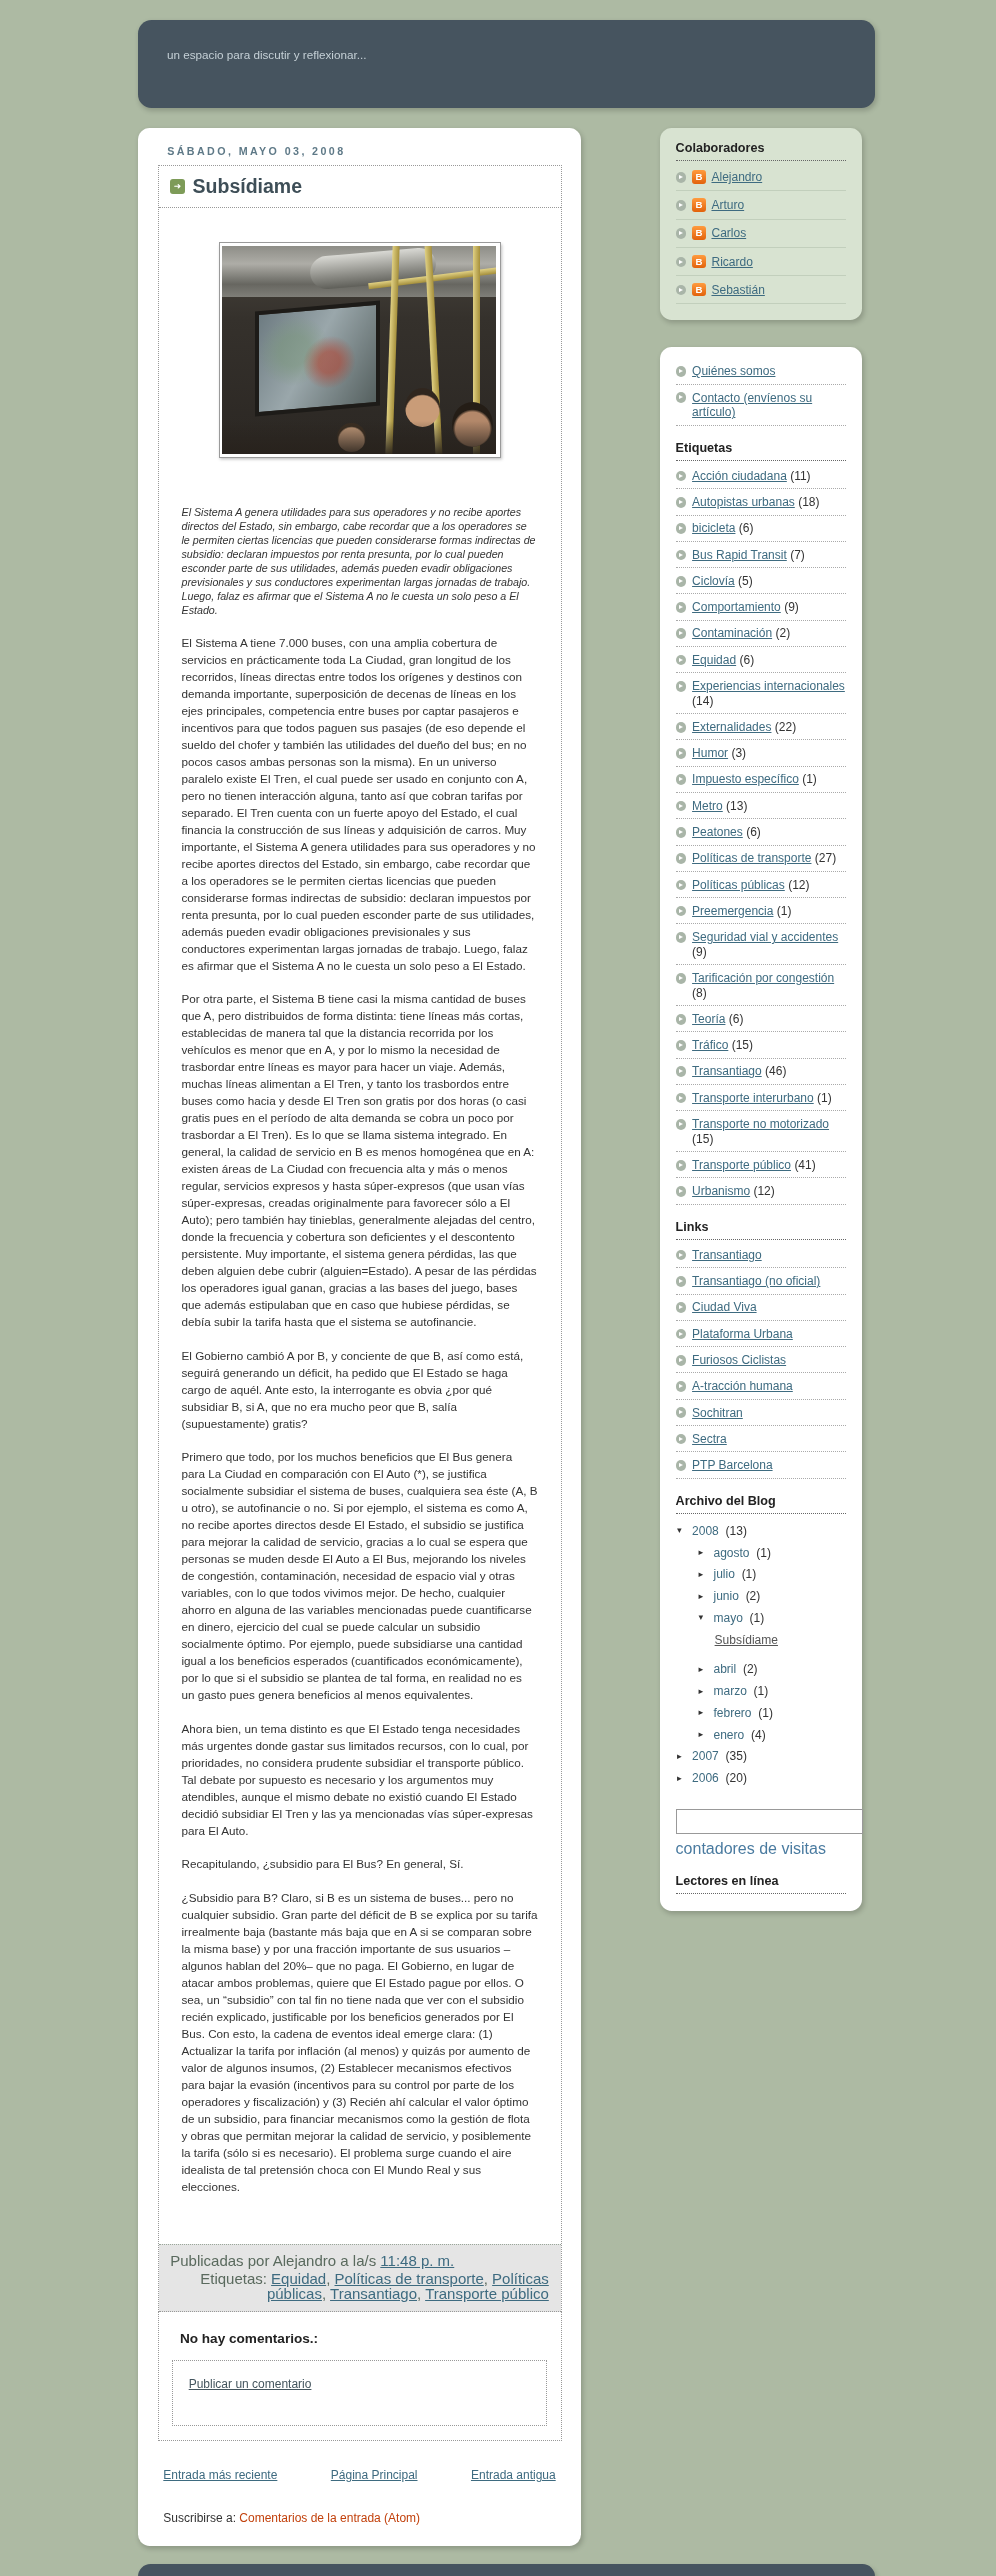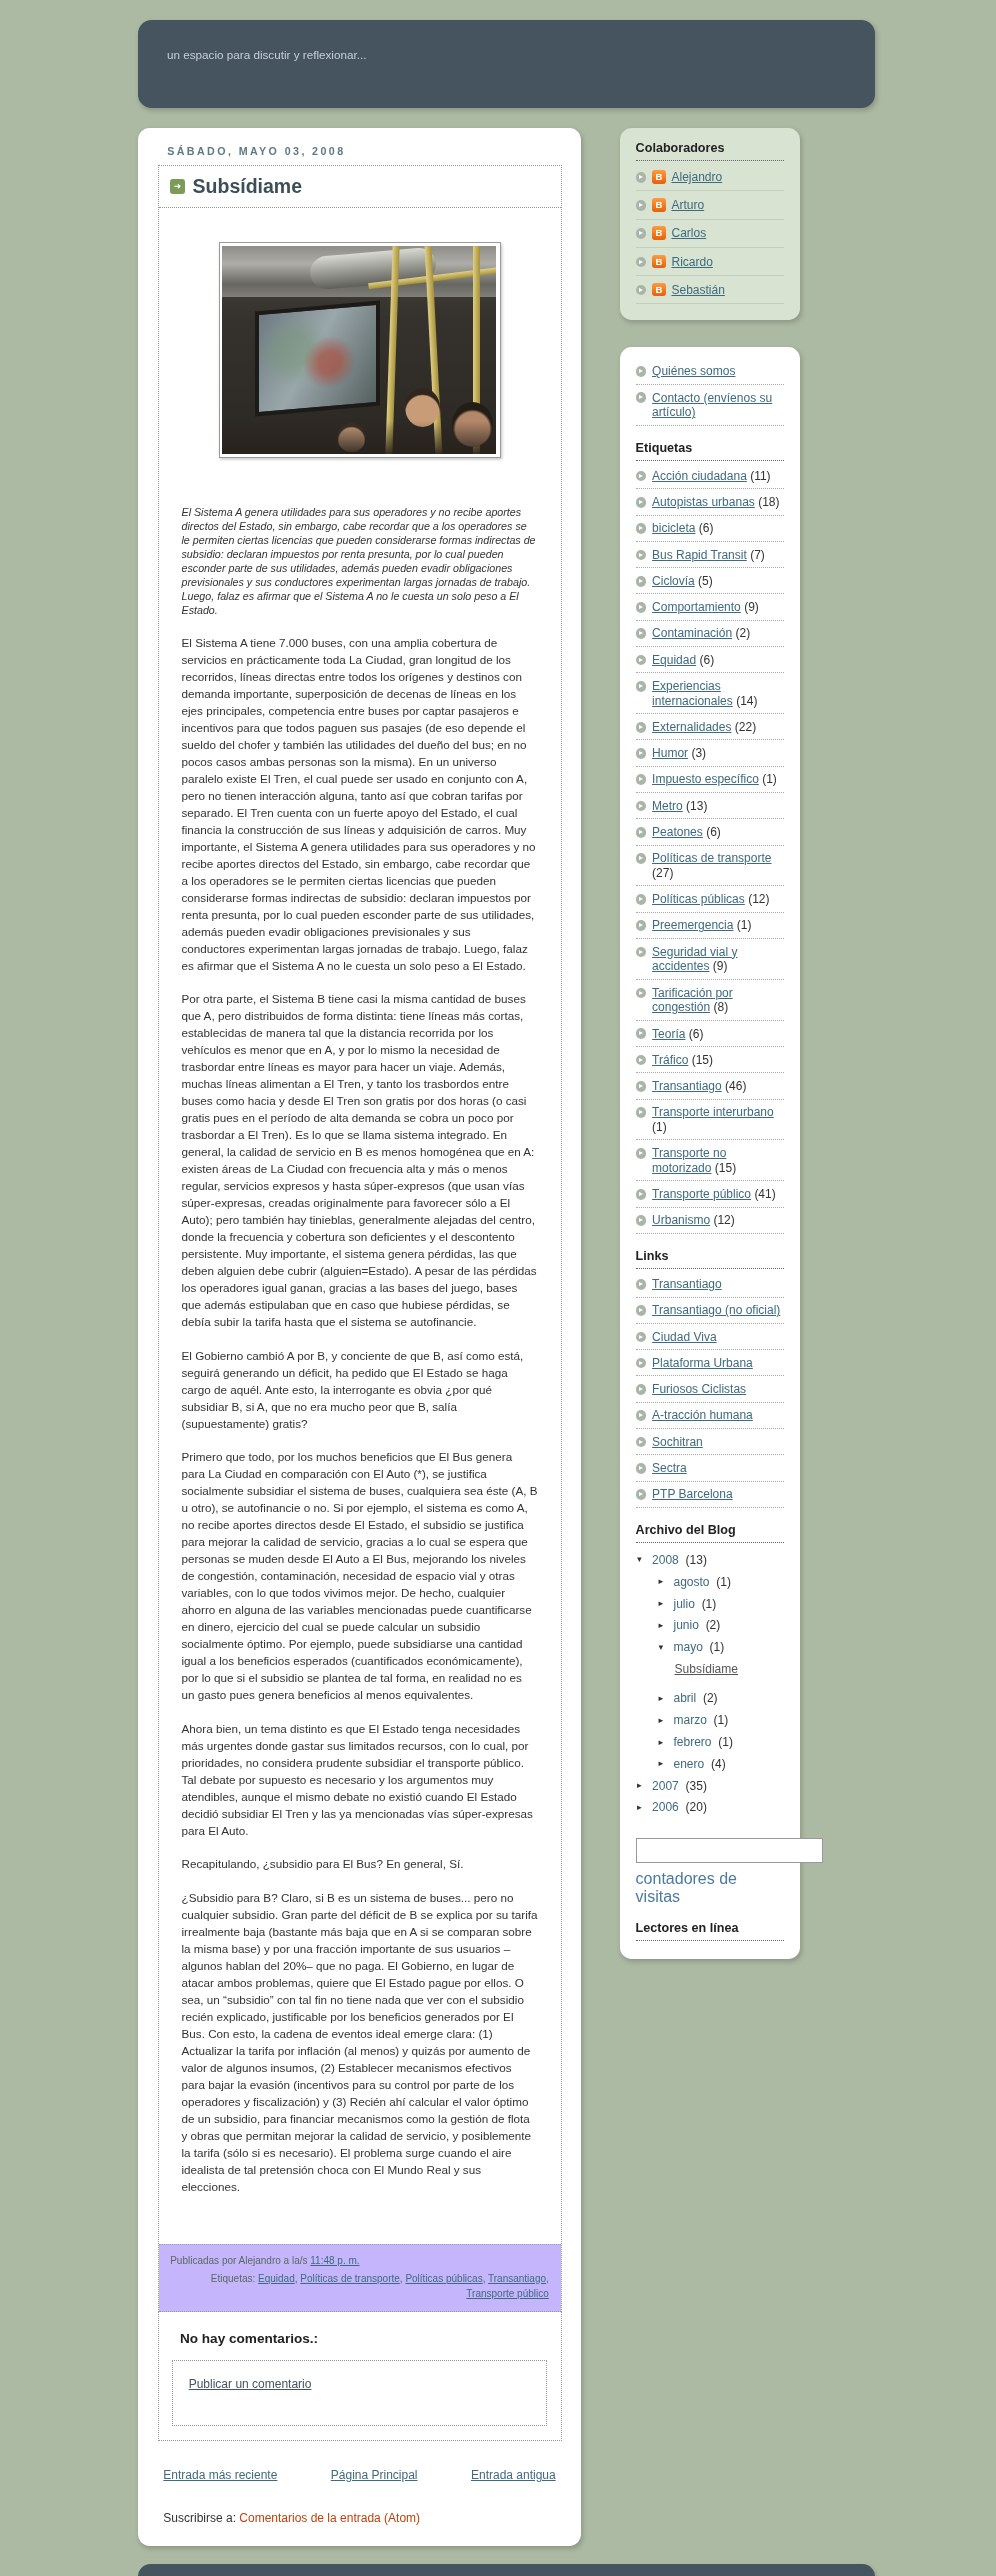--- a/index.html
+++ b/index.html
@@ -24,21 +24,21 @@
   .masthead h1 { margin:0; font-size:22.4px; color:#f3f6f7; letter-spacing:0.2px; cursor:pointer; }
   .masthead p  { margin:7.8px 0 0; font-size:11.7px; color:#c5d0d6; }
 
   
   .columns { display:flex; gap:39px; margin-top:19.5px; align-items:flex-start; }
   .main-col {
     width:443px; background:#fff; border-radius:11.7px;
     padding:13.6px 19.5px 21.4px; box-shadow:1.9px 2.9px 4.9px rgba(0,0,0,.18);
     min-height:2374px;
   }
-  .sidebar { width:180px; }
+  .sidebar { width:202px;margin-left:40px; }
 
   
   .date-header {
     color:#5e7987; font-size:10.7px; font-weight:bold;
     letter-spacing:2.4px; margin:3.9px 0 7.8px 9.7px;
   }
   .post-wrap { border:1px dotted #999; border-bottom:none; }
   .title-row {
     display:flex; align-items:center; gap:7.8px;
     padding:8.8px 11.7px; border-bottom:1px dotted #999;
@@ -86,22 +86,22 @@
     background:radial-gradient(circle at 50% 60%, #caa07f 0 55%, #3a2e22 62%); }
   .photo .crowd { position:absolute; bottom:0; left:0; right:0; height:33px;
     background:linear-gradient(180deg, rgba(70,60,50,.0), rgba(40,34,28,.9)); }
 
   .intro {
     font-style:italic; font-size:10.7px; line-height:14px;
     margin:0 13.6px 49px 11.7px;
   }
 
   .post-footer {
-    background:#c4b5fd; border-top:1px dotted #9aa79a; border-bottom:1px dotted #999;
-    padding:7.8px 11.7px 8.8px; font-size:10px; color:#5a6a5e; line-height:15.6px;
+    background:#e5e5e5; border-top:1px dotted #9aa79a; border-bottom:1px dotted #999;
+    padding:7.8px 11.7px 8.8px; font-size:15px; color:#5a6a5e; line-height:15.6px;
   }
   .post-footer a { color:#3e6b80; text-decoration:underline; cursor:pointer; }
   .labels-line { text-align:right; margin-top:1.9px; }
 
   
   .comments-wrap { border:1px dotted #999; border-top:none; padding:15.6px 13.6px 13.6px; }
   .comments-wrap h4 { margin:3.9px 0 13.6px 7.8px; font-size:13.6px; color:#222; }
   .comment-box { border:1px dotted #999; padding:13.6px 15.6px 33px; }
   .comment-box a { font-size:12px; color:#44555e; text-decoration:underline; cursor:pointer; }
 

